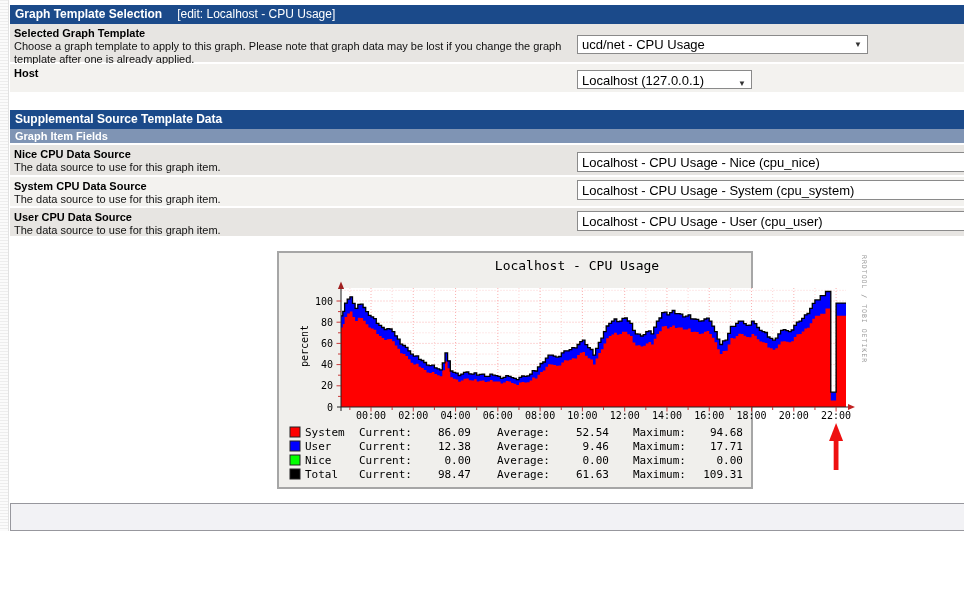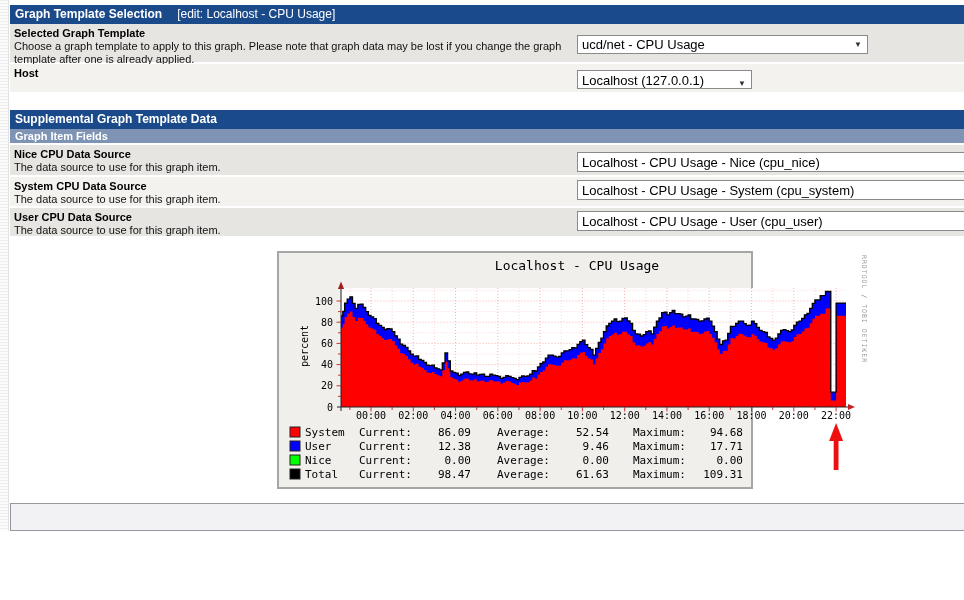--- a/index.html
+++ b/index.html
@@ -56,21 +56,21 @@
 
   <div class="row light" style="top:64px;height:28px;">
     <div class="t">Host</div>
     <div class="select sel-b">
       <span class="sel-text">Localhost (127.0.0.1)</span>
       <span class="sel-arrow">▼</span>
     </div>
   </div>
 
   <div class="bar hdr" style="top:110px;">
-    <span>Supplemental Graph Template Data</span>
+    <span>Supplemental Source Template Data</span>
   </div>
   <div class="subhdr" style="top:129px;">Graph Item Fields</div>
 
   <div class="row dark" style="top:145px;height:30px;">
     <div class="t">Nice CPU Data Source</div>
     <div class="d">The data source to use for this graph item.</div>
     <div class="select sel-c">
       <span class="sel-text">Localhost - CPU Usage - Nice (cpu_nice)</span>
 
     </div>

